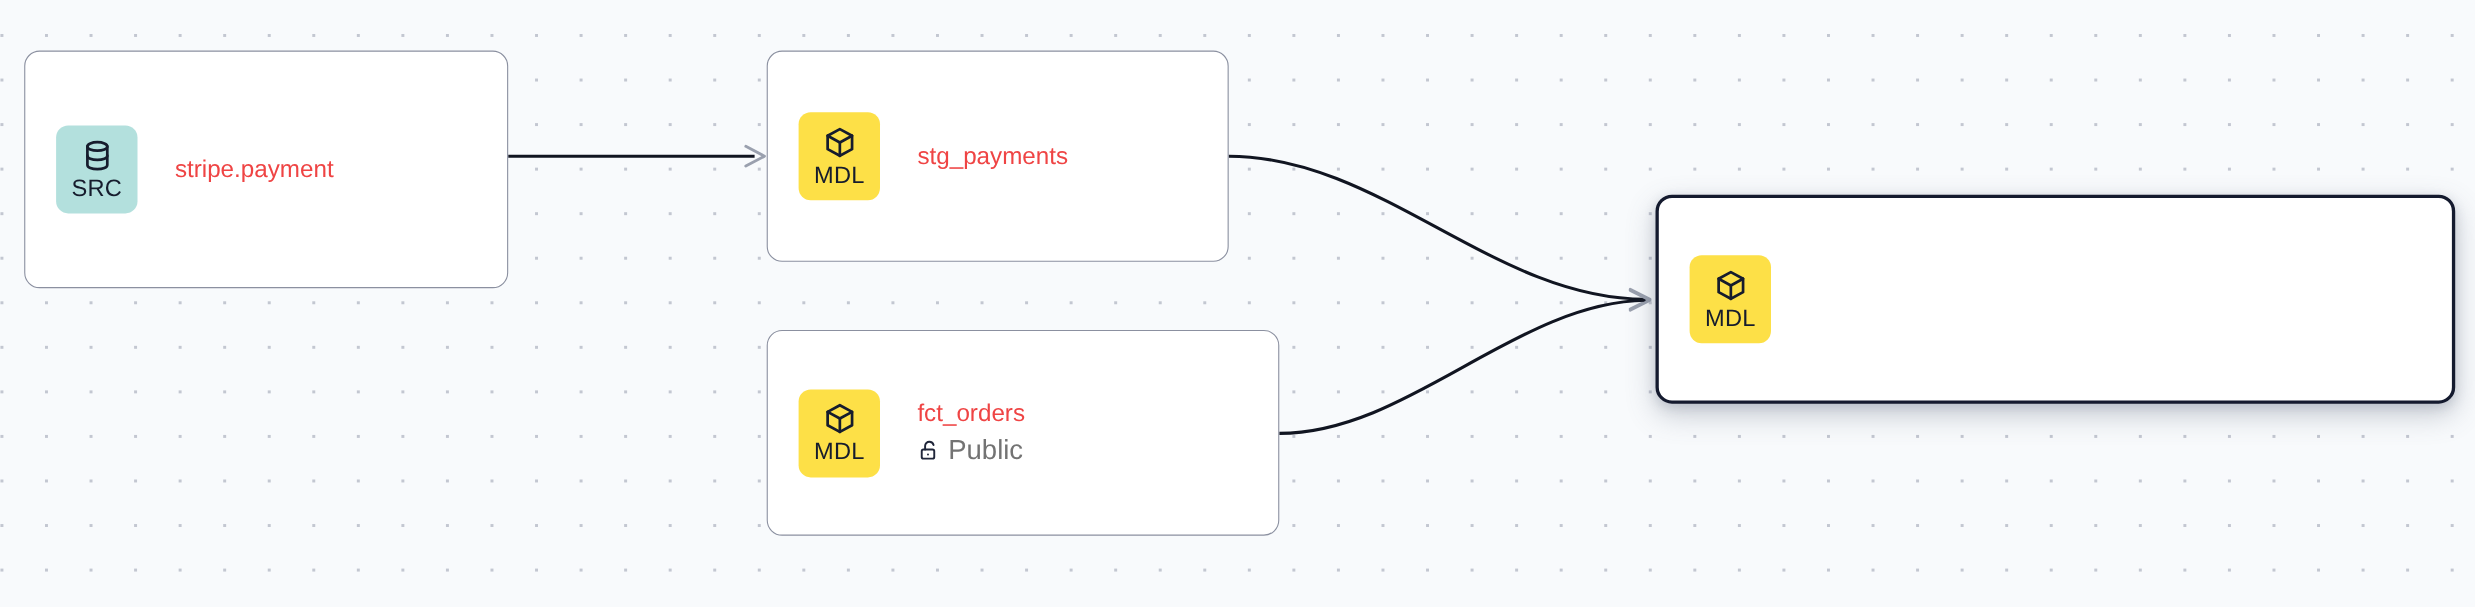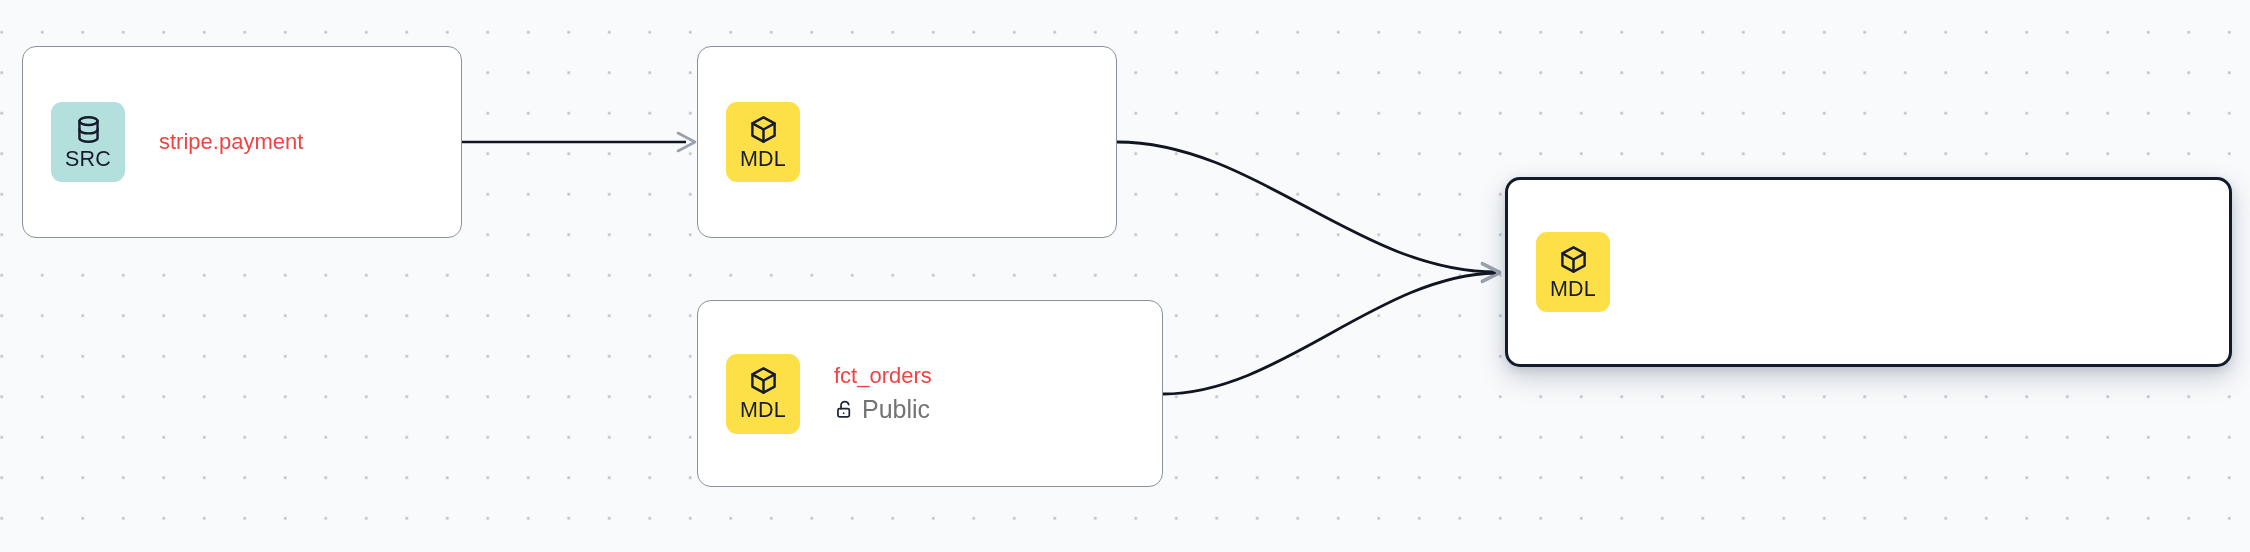--- a/index.html
+++ b/index.html
@@ -130,21 +130,21 @@
       <path d="M 1117,142 C 1255,142 1358,272 1496,272" fill="none" stroke="#111521" stroke-width="2.8"></path>
       <path d="M 1482,263 L 1500,272 L 1482,281" fill="none" stroke="#9aa0ae" stroke-width="2.6" stroke-linecap="round" stroke-linejoin="round"></path>
     </g>
 
     <g>
       <path d="M 1163,394 C 1280,394 1378,275 1496,273" fill="none" stroke="#111521" stroke-width="2.8"></path>
       <path d="M 1482,264 L 1500,273 L 1482,282" fill="none" stroke="#9aa0ae" stroke-width="2.6" stroke-linecap="round" stroke-linejoin="round"></path>
     </g>
   </svg>
 
-  <div class="node" style="left:22px; top:46px; width:440px; height:192px;">
+  <div class="node" style="left:22px; top:46px; width:440px; height:216px;">
     <div class="badge src">
       <svg viewBox="0 0 24 24" fill="none" stroke="#161c2d" stroke-width="1.9" stroke-linecap="round" stroke-linejoin="round">
         <ellipse cx="12" cy="5.5" rx="7" ry="3"></ellipse>
         <path d="M5 5.5 V18.5 C5 20.2 8.1 21.5 12 21.5 C15.9 21.5 19 20.2 19 18.5 V5.5"></path>
         <path d="M5 12 C5 13.7 8.1 15 12 15 C15.9 15 19 13.7 19 12"></path>
       </svg>
       <span class="badge-text">SRC</span>
     </div>
     <div class="node-body">
       <span class="node-title">stripe.payment</span>
@@ -152,20 +152,23 @@
   </div>
 
   <div class="node" style="left:697px; top:46px; width:420px; height:192px;">
     <div class="badge mdl">
       <svg viewBox="0 0 24 24" fill="none" stroke="#161c2d" stroke-width="1.9" stroke-linecap="round" stroke-linejoin="round">
         <path d="M12 2.6 L20.6 7.3 L20.6 16.7 L12 21.4 L3.4 16.7 L3.4 7.3 Z"></path>
         <path d="M3.4 7.3 L12 12 L20.6 7.3"></path>
         <path d="M12 12 L12 21.4"></path>
       </svg>
       <span class="badge-text">MDL</span>
+    </div>
+    <div class="node-body">
+      <span class="node-title">stg_payments</span>
     </div>
   </div>
 
   <div class="node" style="left:697px; top:300px; width:466px; height:187px;">
     <div class="badge mdl">
       <svg viewBox="0 0 24 24" fill="none" stroke="#161c2d" stroke-width="1.9" stroke-linecap="round" stroke-linejoin="round">
         <path d="M12 2.6 L20.6 7.3 L20.6 16.7 L12 21.4 L3.4 16.7 L3.4 7.3 Z"></path>
         <path d="M3.4 7.3 L12 12 L20.6 7.3"></path>
         <path d="M12 12 L12 21.4"></path>
       </svg>

